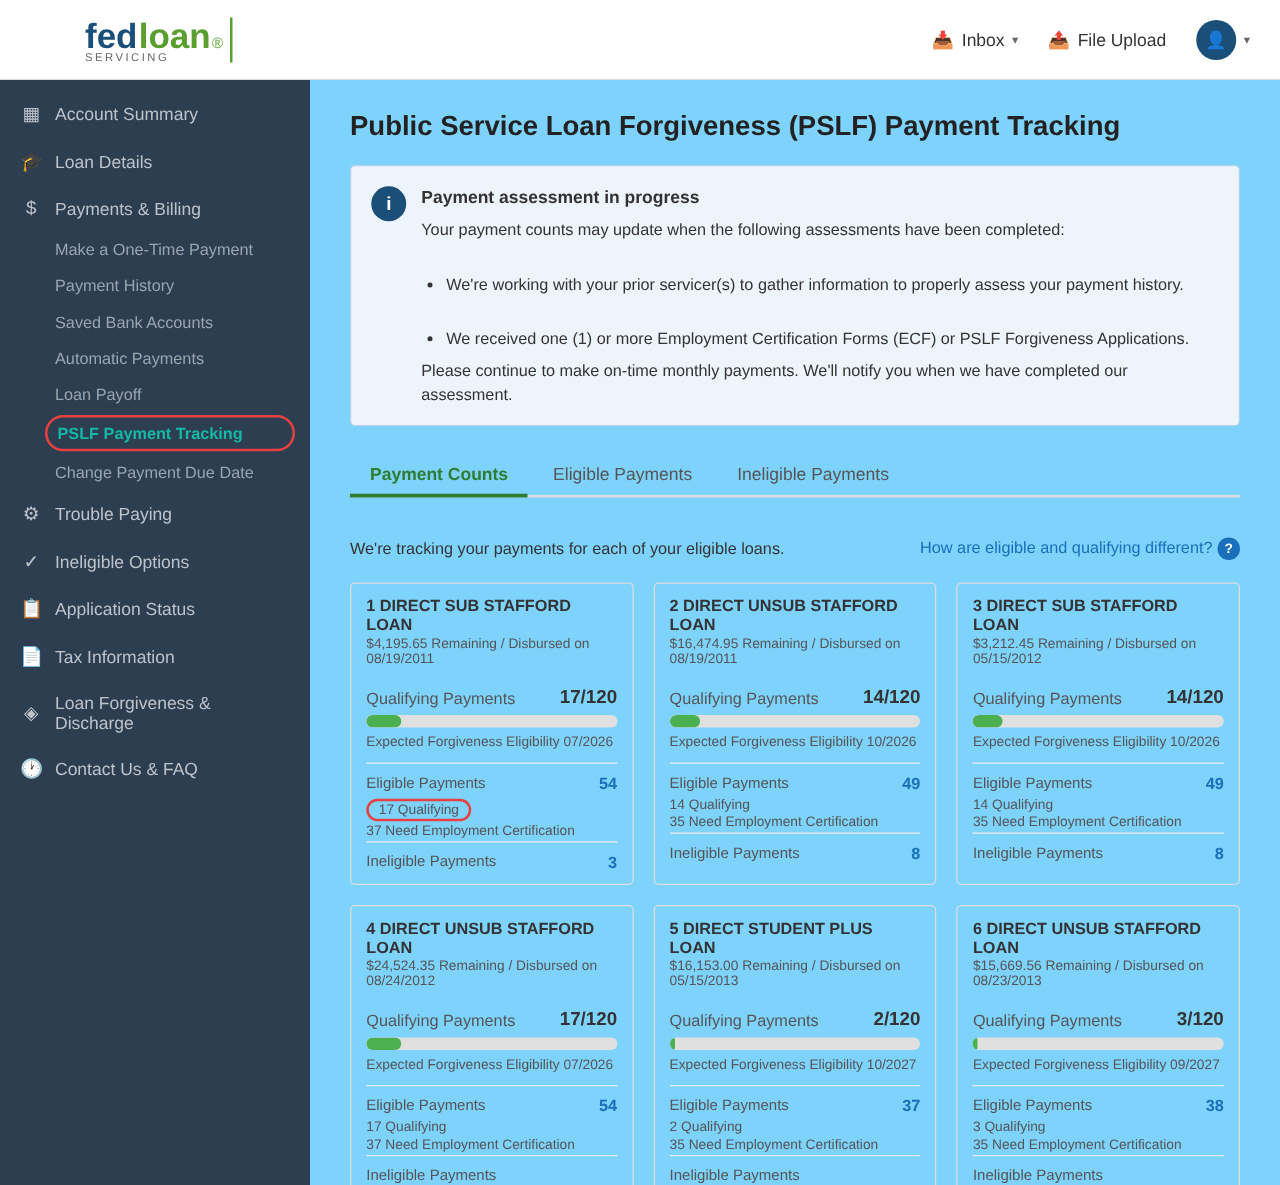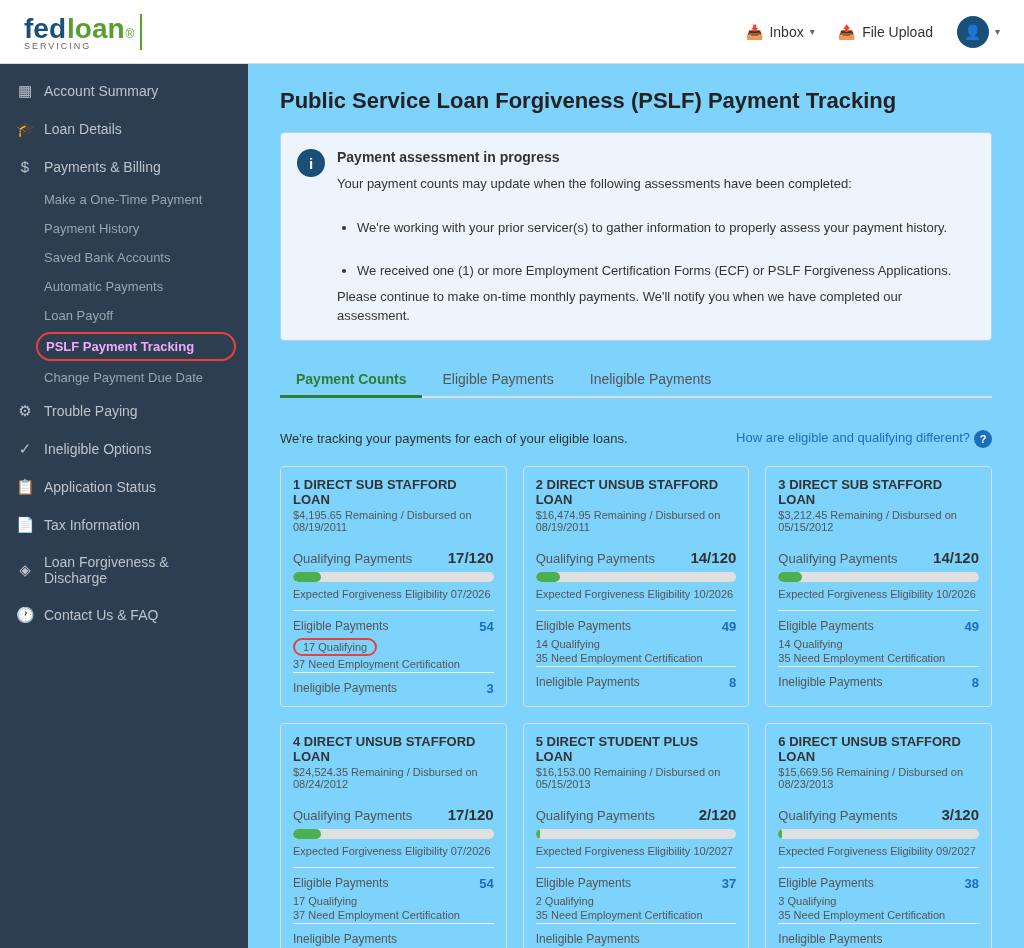--- a/index.html
+++ b/index.html
@@ -12,20 +12,21 @@
       height: 64px;
       display: flex;
       align-items: center;
       justify-content: space-between;
       padding: 0 24px;
       flex-shrink: 0;
     }
     .logo {
       display: flex;
       align-items: center;
+      margin-left: 44px;
     }
     .header-nav {
       display: flex;
       align-items: center;
       gap: 24px;
     }
     .header-nav-item {
       display: flex;
       align-items: center;
       gap: 6px;
@@ -71,21 +72,21 @@
     .sidebar-item.section-header { font-size: 14px; font-weight: normal; color: #bdc3cb; }
     .sidebar-sub-item {
       display: flex;
       align-items: center;
       padding: 7px 16px 7px 44px;
       cursor: pointer;
       font-size: 13px;
       color: #9aa5b1;
     }
     .sidebar-sub-item.active-sub {
-      color: #f0abfc;
+      color: #14b8a6;
       font-weight: bold;
       border: 2px solid #e84040;
       border-radius: 20px;
       margin: 2px 12px 2px 36px;
       padding: 5px 8px;
     }
 
     
     .content {
       flex: 1;

